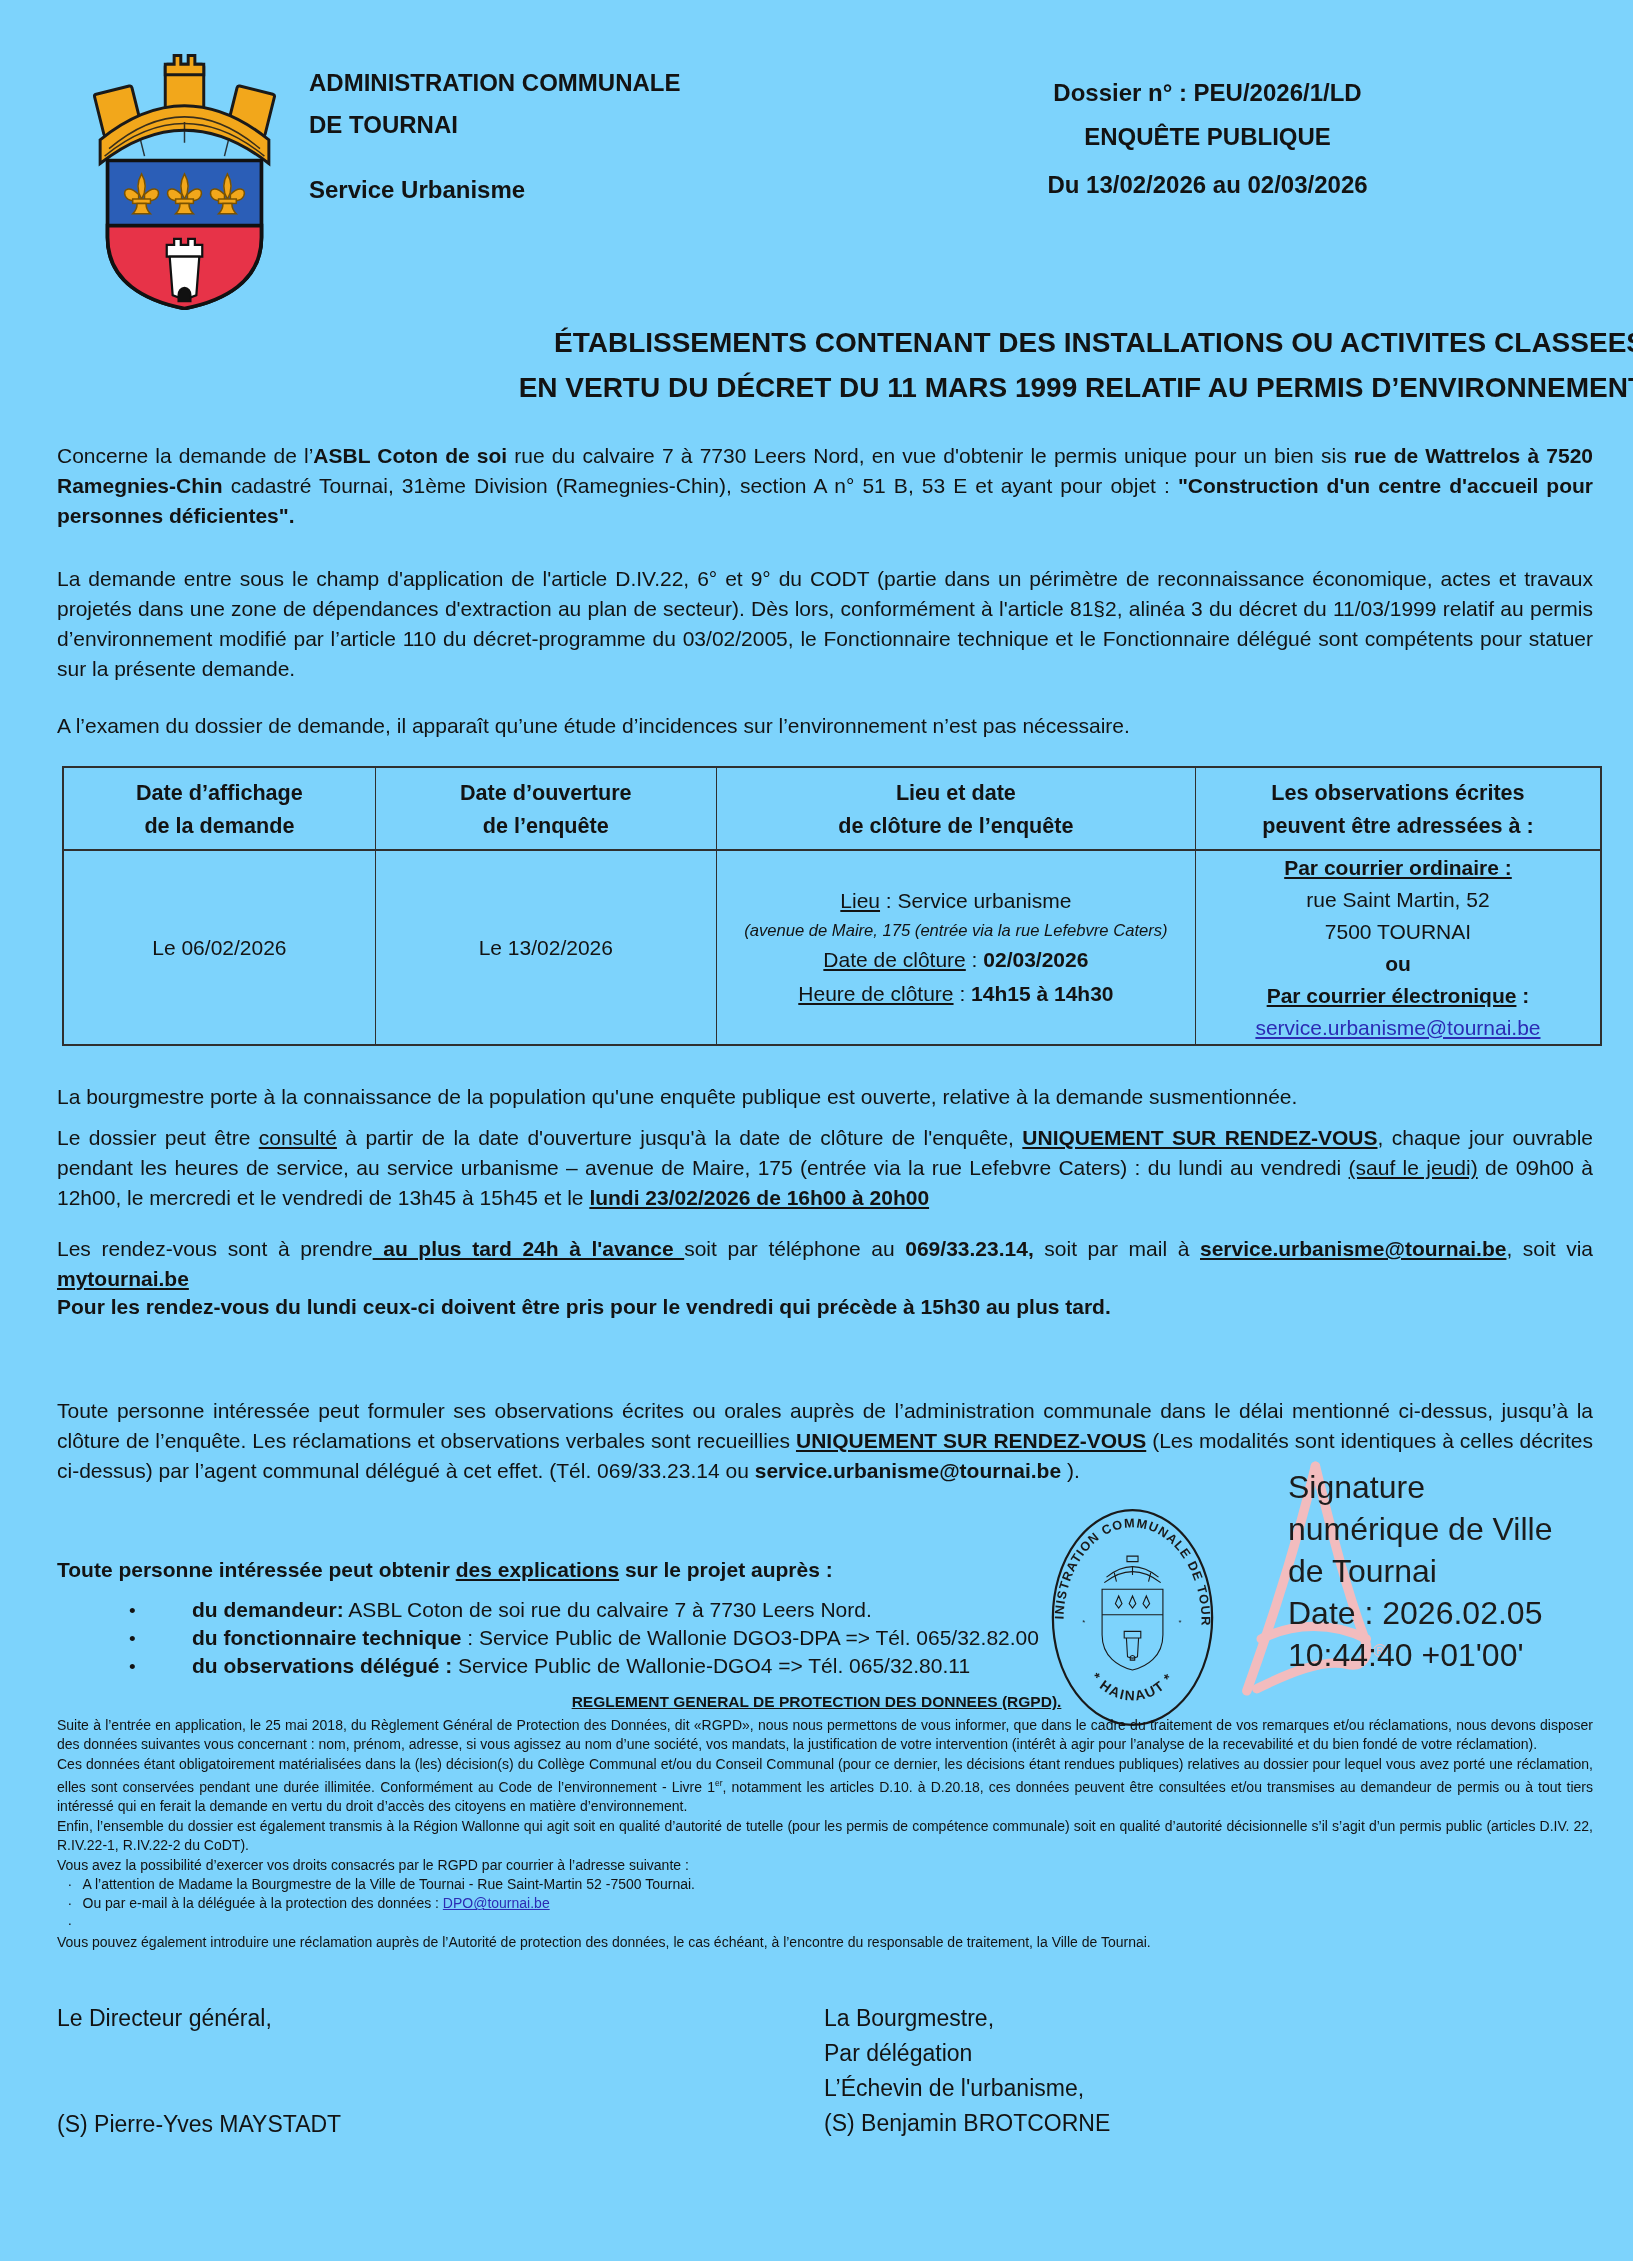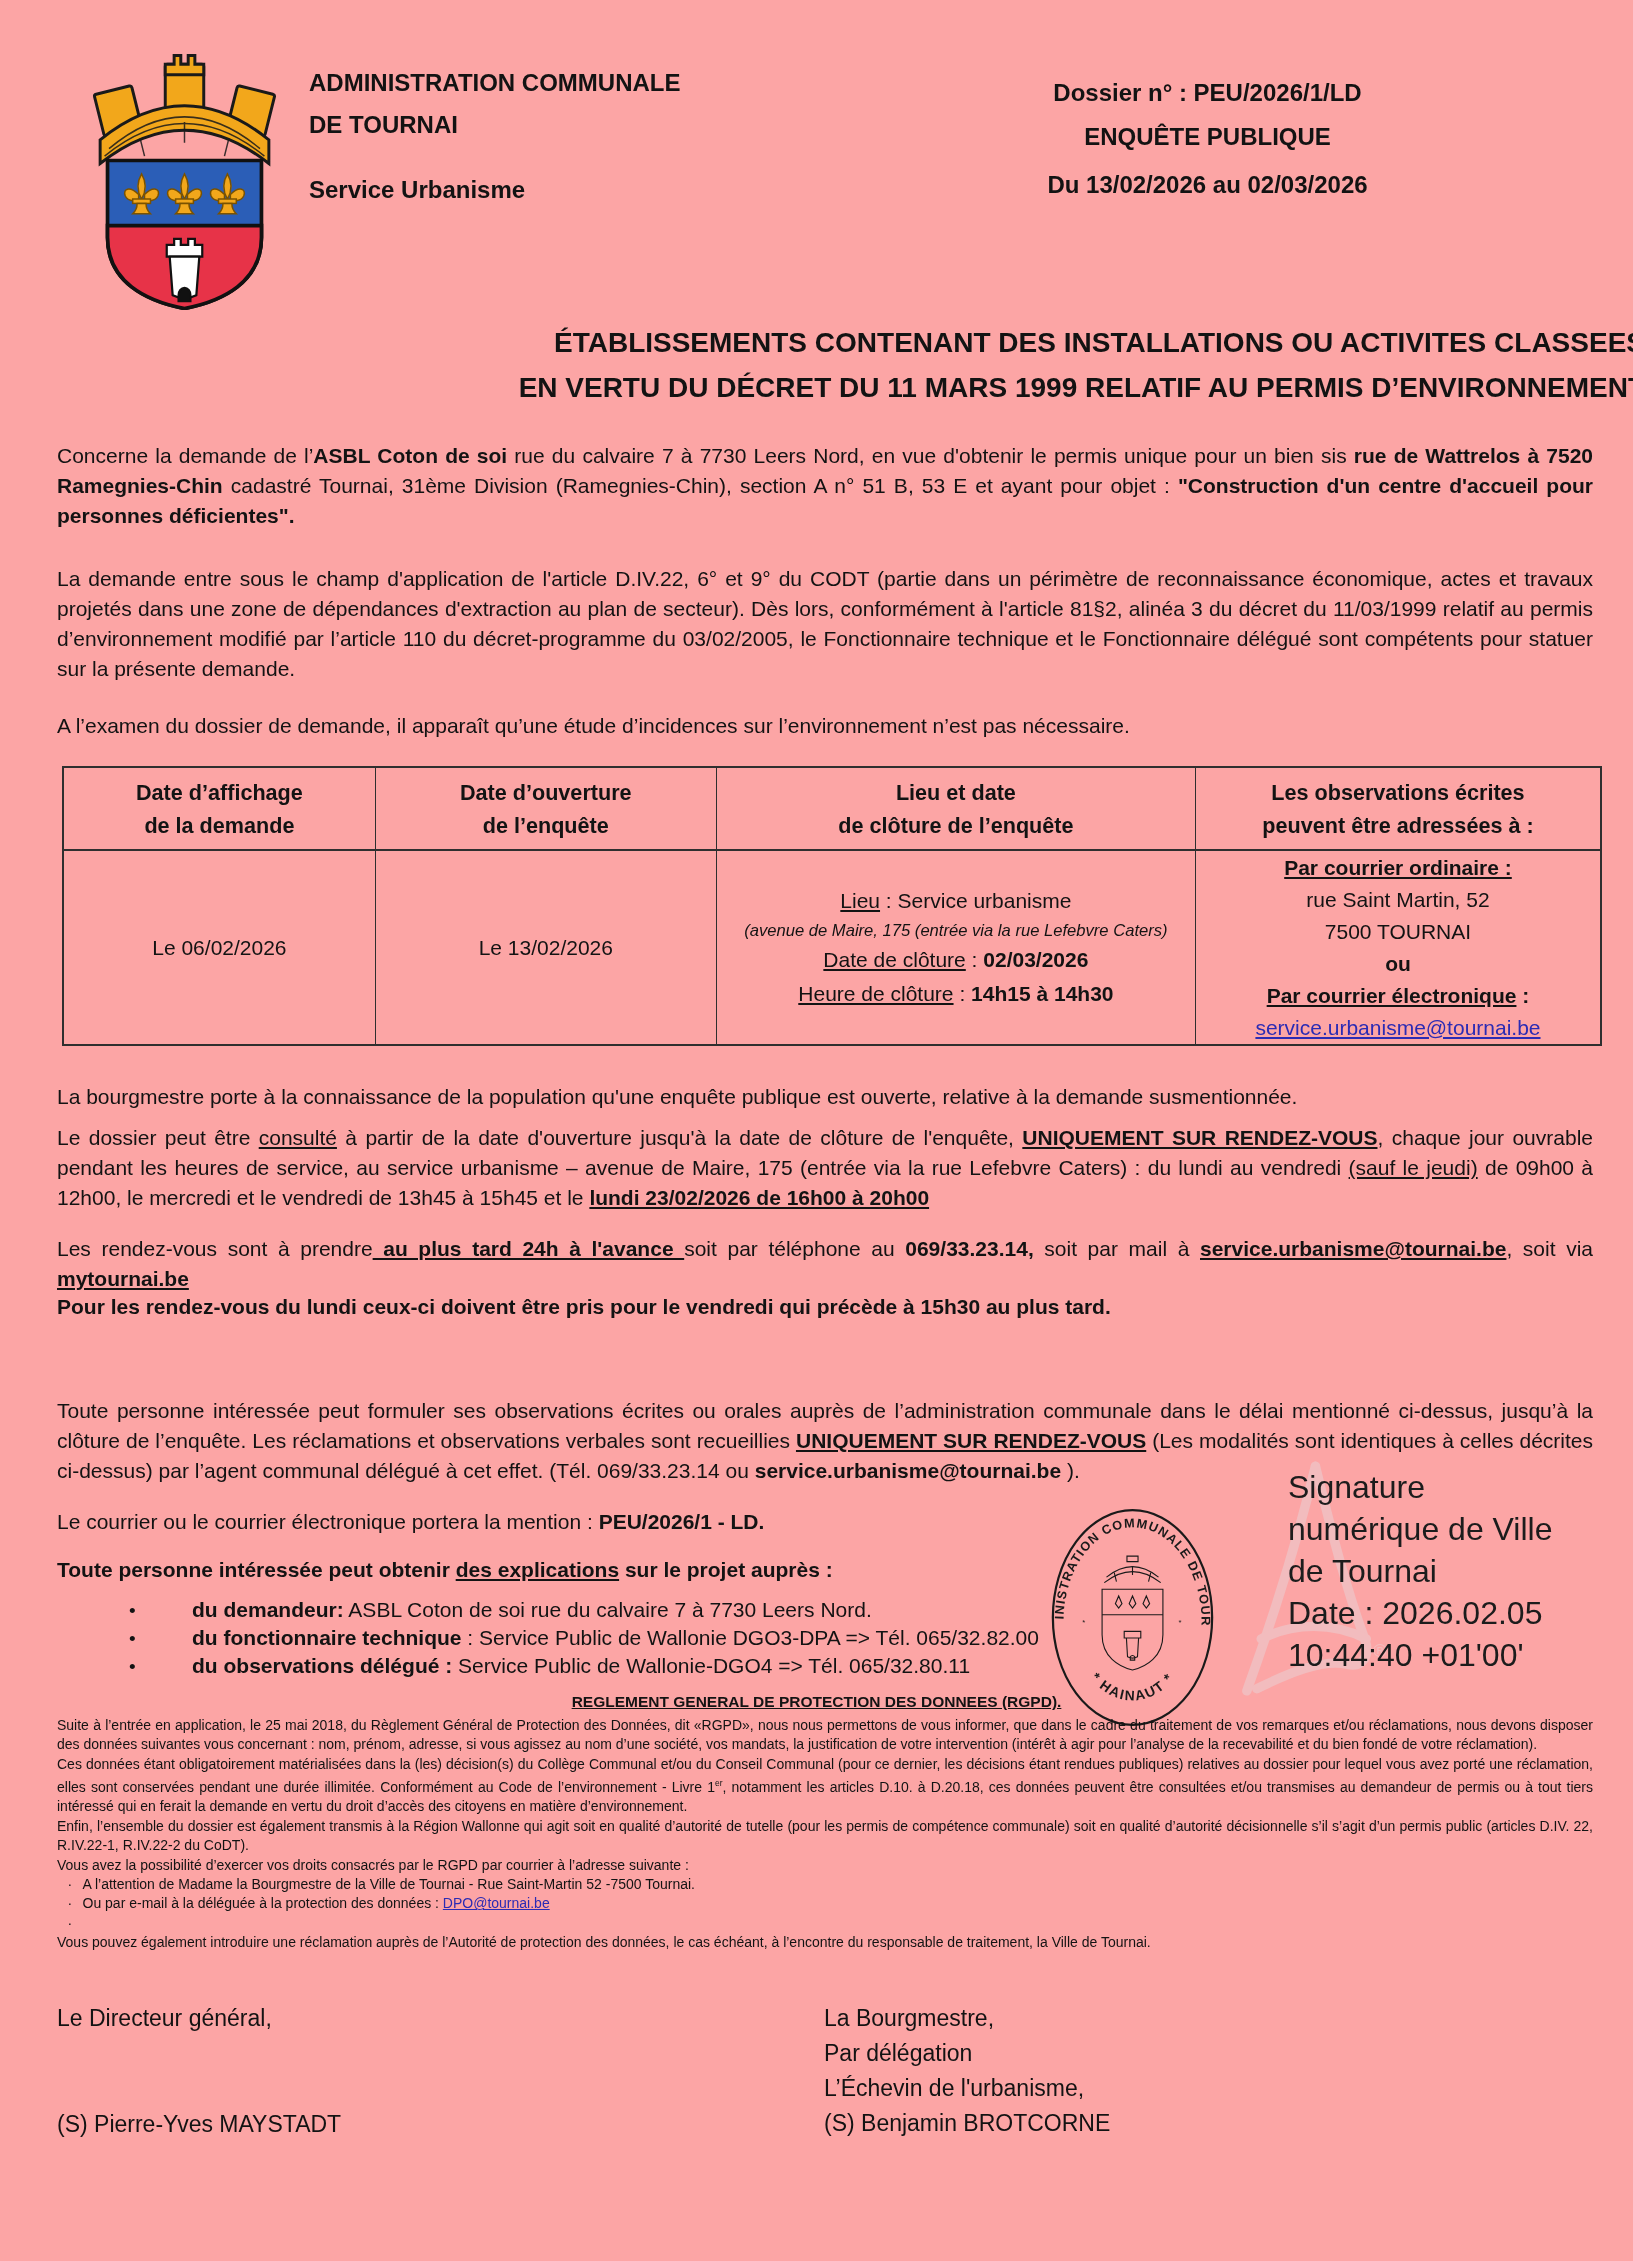--- a/index.html
+++ b/index.html
@@ -1,18 +1,18 @@
 <!DOCTYPE html>
 <html lang="fr" style="font-size:8.9px"><head>
 <meta charset="utf-8">
 <style>
   html,body{margin:0;padding:0;background:#e8e8e8;}
   .page{
     position:relative; width:1633px; height:2261px; margin:0 auto;
-    background:#fca5a5; overflow:hidden;
+    background:#7dd3fc; overflow:hidden;
     font-family:"Liberation Sans","DejaVu Sans",sans-serif;
     color:#131313; -webkit-font-smoothing:antialiased;
   }
   .abs{position:absolute;}
   .b{font-weight:bold;}
   .u{text-decoration:underline;}
   .i{font-style:italic;}
   .sup{vertical-align:super;font-size:60%;}
   .lnk{color:#2b2bb4;text-decoration:underline;cursor:pointer;}
   
@@ -184,21 +184,20 @@
       <div><span class="b u">Par courrier électronique</span><span class="b"> :</span></div>
       <div><a class="lnk">service.urbanisme@tournai.be</a></div>
     </div>
   </div>
 
   <div class="abs para p4">La bourgmestre porte à la connaissance de la population qu'une enquête publique est ouverte, relative à la demande susmentionnée.</div>
   <div class="abs para p5"><span>Le dossier peut être </span><span class="u">consulté</span><span> à partir de la date d'ouverture jusqu'à la date de clôture de l'enquête, </span><span class="b u">UNIQUEMENT SUR RENDEZ-VOUS</span><span>, chaque jour ouvrable pendant les heures de service, au service urbanisme – avenue de Maire, 175 (entrée via la rue Lefebvre Caters)  : du lundi au vendredi </span><span class="u">(sauf le jeudi)</span><span> de 09h00 à 12h00, le mercredi et le vendredi de 13h45 à 15h45 et le </span><span class="b u">lundi 23/02/2026 de 16h00 à 20h00</span></div>
   <div class="abs para p6"><span>Les rendez-vous sont à prendre</span><span class="b u"> au plus tard 24h à l'avance </span><span>soit par téléphone au </span><span class="b">069/33.23.14,</span><span> soit par mail à </span><span class="b u">service.urbanisme@tournai.be</span><span>, soit via </span><span class="b u">mytournai.be</span></div>
   <div class="abs para p6b">Pour les rendez-vous du lundi ceux-ci doivent être pris pour le vendredi qui précède à 15h30 au plus tard.</div>
   <div class="abs para p8"><span>Toute personne intéressée peut formuler ses observations écrites ou orales auprès de l’administration communale dans le délai mentionné ci-dessus, jusqu’à la clôture de l’enquête. Les réclamations et observations verbales sont recueillies </span><span class="b u">UNIQUEMENT SUR RENDEZ-VOUS</span><span> (Les modalités sont identiques à celles décrites ci-dessus) par l’agent communal délégué à cet effet. (Tél.  069/33.23.14 ou </span><span class="b">service.urbanisme@tournai.be</span><span> ).</span></div>
-  <div class="abs para p9"><span>Le courrier ou le courrier électronique portera la mention : </span><span class="b">PEU/2026/1 - LD.</span></div>
 
   <div class="abs xp-intro"><span class="b">Toute personne intéressée peut obtenir </span><span class="b u">des explications</span><span class="b"> sur le projet auprès :</span></div>
   <div class="abs xp-list">
     <div class="xp-item">
       <span class="dot">•</span>
       <div><span class="b">du demandeur:</span><span> ASBL Coton de soi rue du calvaire 7 à 7730 Leers Nord.</span></div>
     </div>
     <div class="xp-item">
       <span class="dot">•</span>
       <div><span class="b">du fonctionnaire technique</span><span> : Service Public de Wallonie DGO3-DPA =&gt; Tél. 065/32.82.00</span></div>

